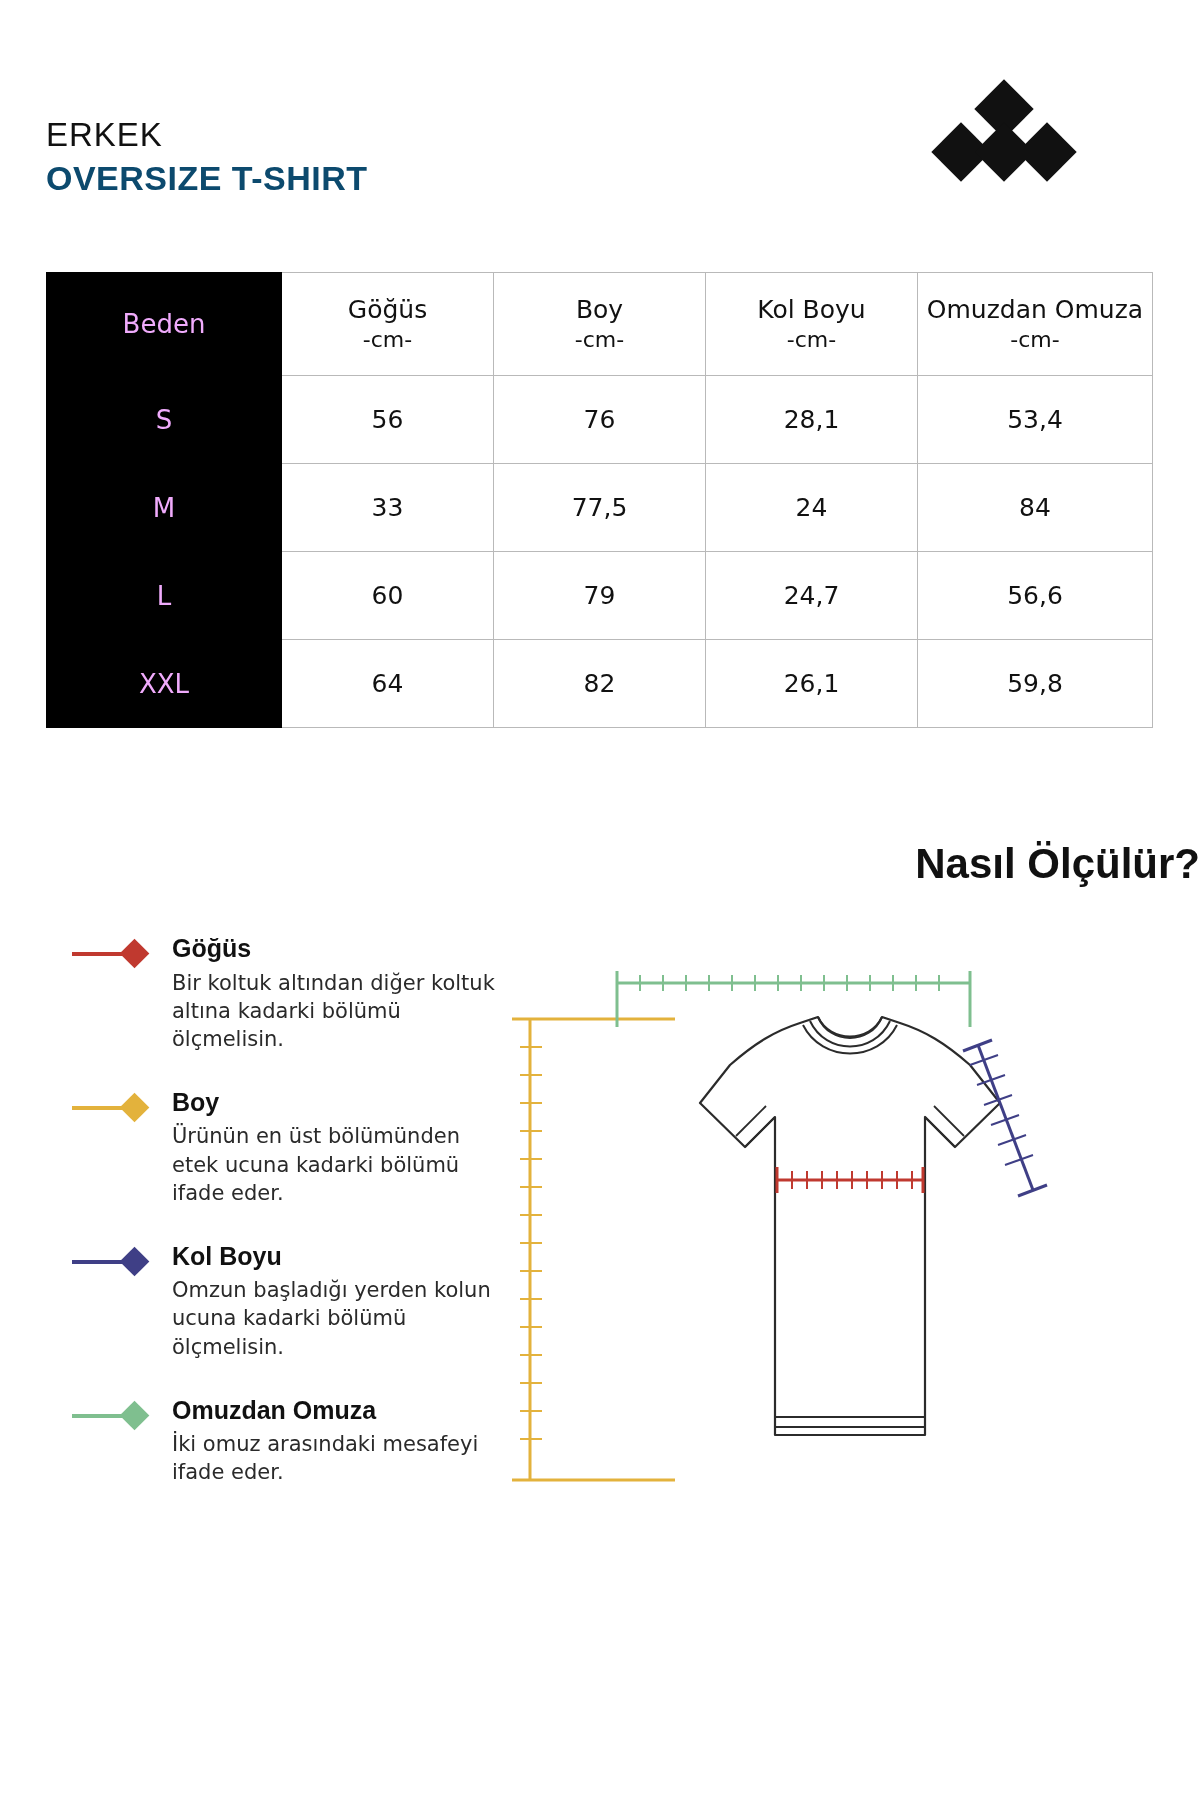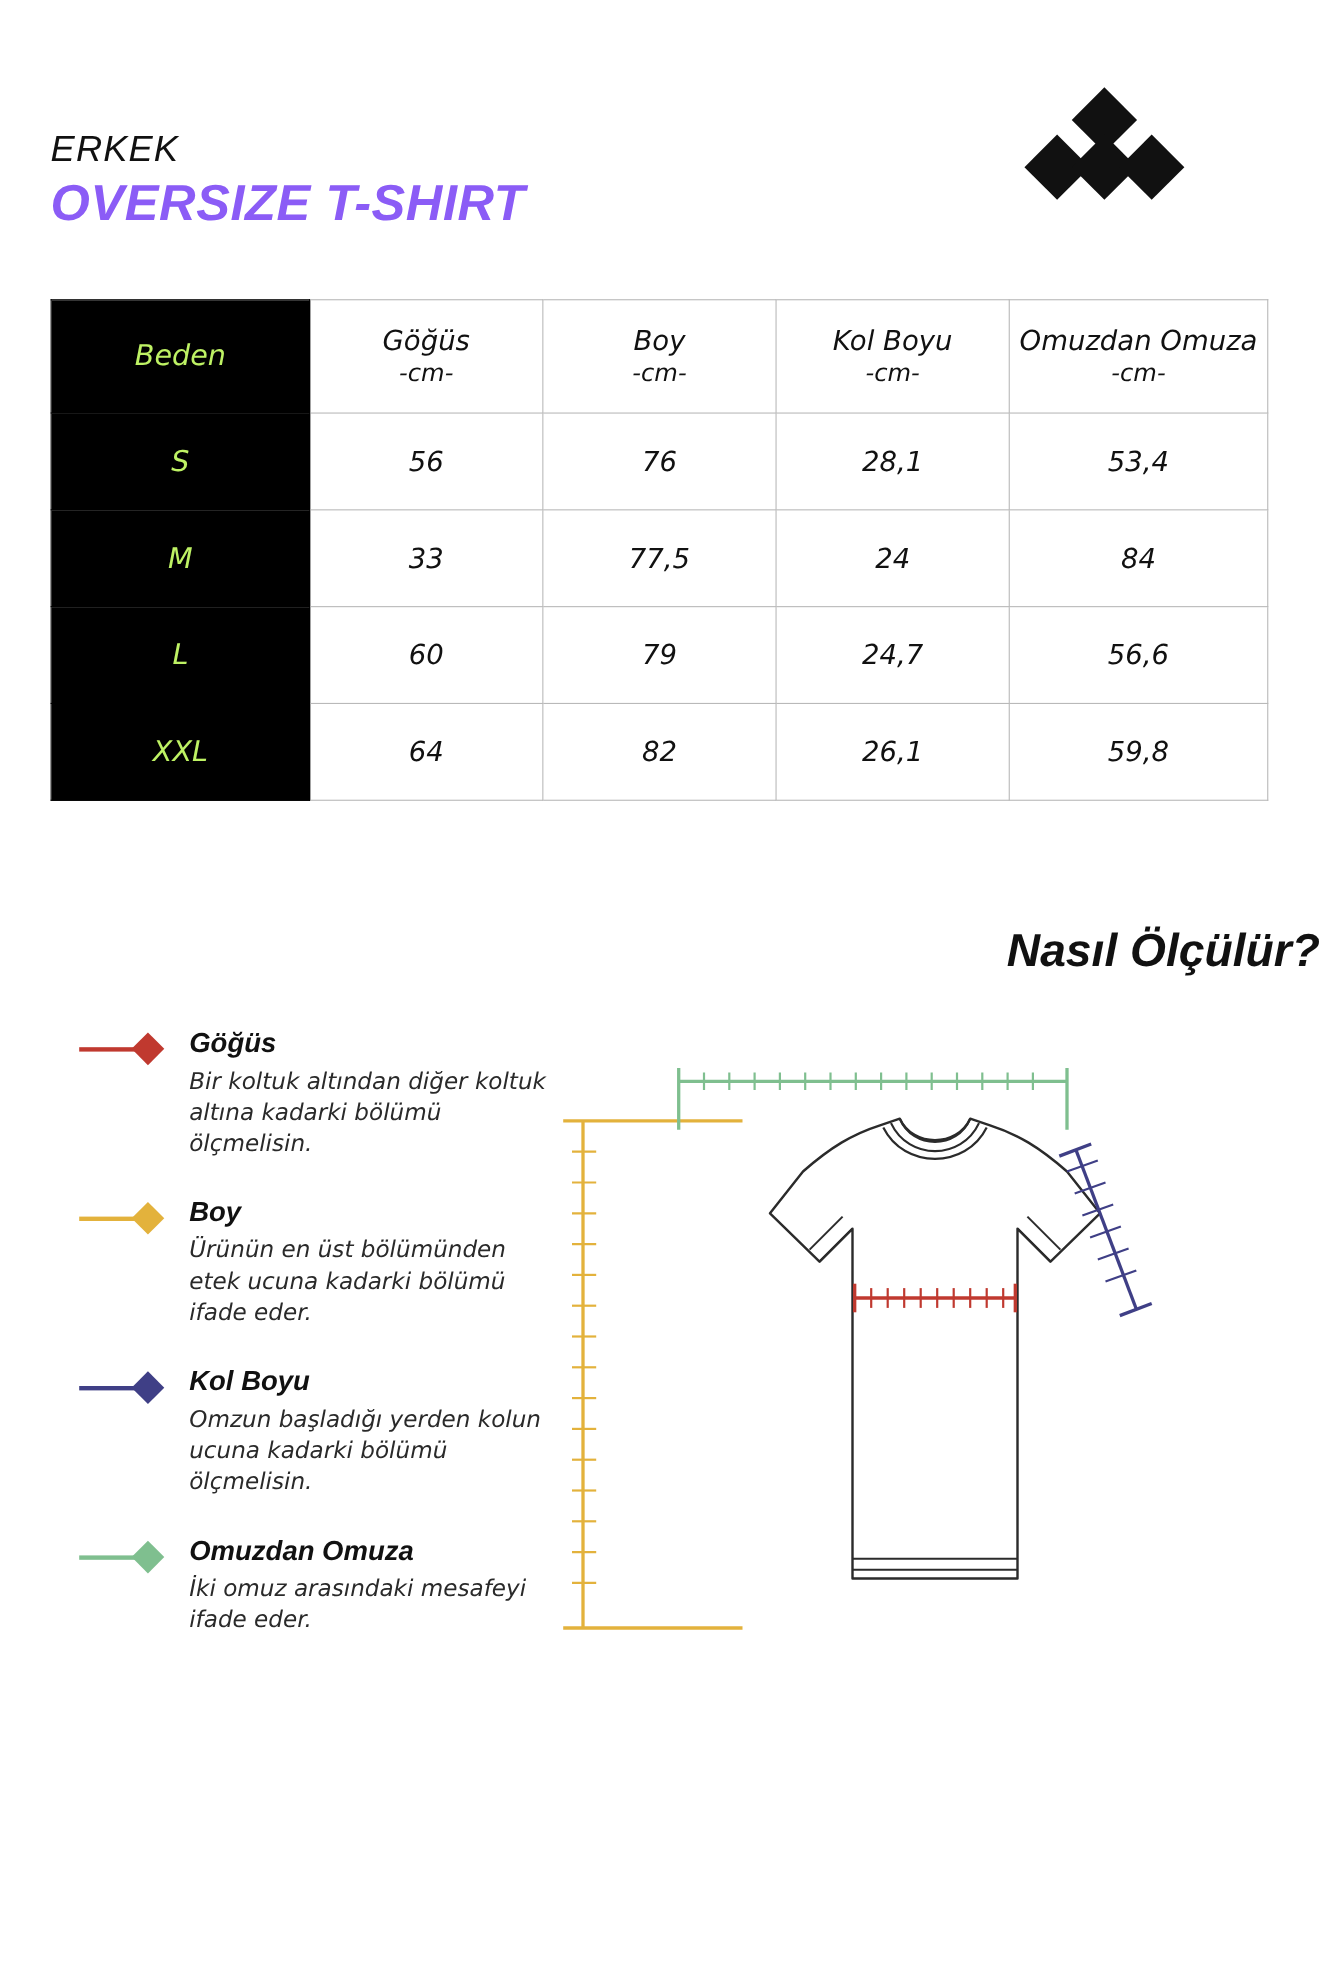--- a/index.html
+++ b/index.html
@@ -13,21 +13,20 @@
     font-family: "DejaVu Sans", sans-serif;
     color: #111111;
     position: relative;
     overflow: hidden;
   }
   .page {
     position: absolute;
     left: 0; top: 0;
     width: 1003px;
     height: 1800px;
-    font-style: italic;
   }
 
   
   .header {
     position: absolute;
     left: 46px;
     top: 118px;
     width: 1108px;
     height: 150px;
   }
@@ -40,24 +39,24 @@
     font-family: "Liberation Sans", sans-serif;
     font-size: 33px;
     letter-spacing: 1px;
     font-weight: 400;
     color: #111111;
     line-height: 1;
     margin: 0 0 10px 0;
   }
   .title-main {
     font-family: "Liberation Sans", sans-serif;
-    font-size: 46px;
+    font-size: 34px;
     font-weight: 700;
     letter-spacing: 0.5px;
-    color: #8b5cf6;
+    color: #0c4a6e;
     line-height: 1;
     margin: 0;
   }
 
   
   .brand {
     position: absolute;
     right: 0;
     top: -32px;
     width: 300px;
@@ -124,21 +123,21 @@
   }
   .unit {
     display: block;
     font-size: 22px;
     margin-top: 2px;
   }
   
   .size-table th.hdr-black,
   .size-table td.size-cell {
     background: #000000;
-    color: #bef264;
+    color: #f0abfc;
     border-color: #000000;
   }
   .size-table th.hdr-black { font-size: 26px; }
   .size-table td.size-cell { font-size: 26px; }
 
   
   .how-title {
     position: absolute;
     top: 840px;
     left: 0;

